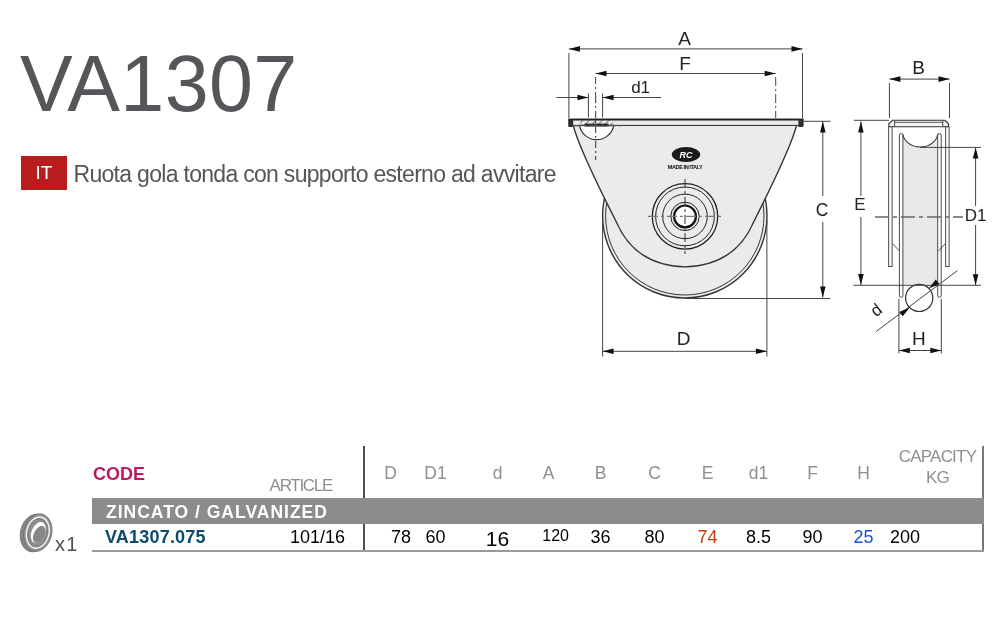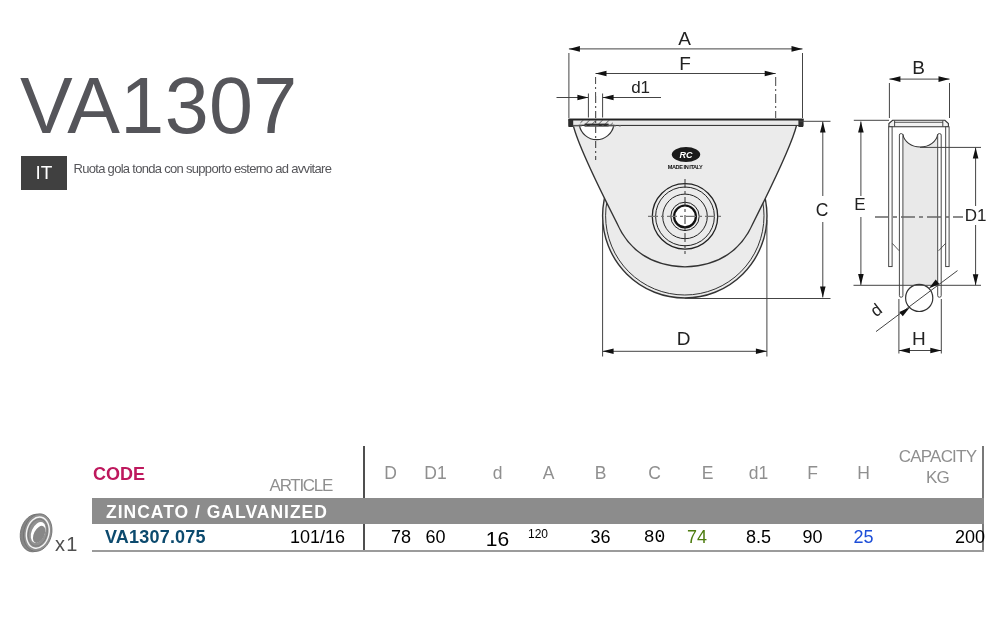--- a/index.html
+++ b/index.html
@@ -2,25 +2,25 @@
 <html><head>
 <meta charset="utf-8">
 <style>
   html,body{margin:0;padding:0;}
   body{width:1005px;height:618px;background:#fff;font-family:"Liberation Sans",sans-serif;overflow:hidden;position:relative;}
   .abs{position:absolute;}
 </style>
 </head>
 <body>
 
-<div class="abs" style="left:20px;top:44px;font-size:79px;color:#55555a;letter-spacing:0.4px;line-height:1;margin-top:22px;">VA1307</div>
-
-<div class="abs" style="left:21px;top:156px;width:46px;height:34px;background:#404040;color:#fff;font-size:19px;text-align:center;line-height:34px;">IT</div>
-
-<div class="abs" style="left:73.5px;top:160.5px;font-size:13px;color:#56565a;letter-spacing:-0.7px;">Ruota gola tonda con supporto esterno ad avvitare</div>
+<div class="abs" style="left:20px;top:44px;font-size:79px;color:#55555a;letter-spacing:0.4px;line-height:1;">VA1307</div>
+
+<div class="abs" style="left:21px;top:156px;width:46px;height:34px;background:#b91c1c;color:#fff;font-size:19px;text-align:center;line-height:34px;">IT</div>
+
+<div class="abs" style="left:73.5px;top:160.5px;font-size:23px;color:#56565a;letter-spacing:-0.7px;">Ruota gola tonda con supporto esterno ad avvitare</div>
 
 <svg class="abs" style="left:0;top:0;" width="1005" height="618" viewBox="0 0 1005 618">
   <defs>
     <pattern id="hatch" width="4.6" height="4.6" patternTransform="rotate(45)" patternUnits="userSpaceOnUse">
       <line x1="0" y1="0" x2="0" y2="4.6" stroke="#333" stroke-width="1.2"></line>
     </pattern>
   </defs>
 
   <circle cx="684.8" cy="215.8" r="82.2" fill="#ebebeb" stroke="#333" stroke-width="1.4"></circle>
 
@@ -200,24 +200,24 @@
 
 <div class="abs" style="left:106px;top:502px;font-size:17.5px;font-weight:bold;color:#fff;letter-spacing:1px;">ZINCATO / GALVANIZED</div>
 
 <div class="abs" style="left:105px;top:527px;font-size:18px;font-weight:bold;color:#0c4a6e;letter-spacing:0.2px;">VA1307.075</div>
 
 <div class="abs" style="left:255px;top:527px;width:90px;text-align:right;font-size:18px;color:#000;">101/16</div>
 
 <div class="abs" style="left:370px;top:527px;width:41px;text-align:right;font-size:18px;color:#000;">78</div>
 <div class="abs" style="left:415px;top:527px;width:41px;text-align:center;font-size:18px;color:#000;">60</div>
 <div class="abs" style="left:477px;top:527px;width:41px;text-align:center;font-size:21px;color:#000;">16</div>
-<div class="abs" style="left:528px;top:527px;width:41px;text-align:left;font-size:12px;color:#000;">120</div>
+<div class="abs" style="left:528px;top:527px;width:41px;text-align:right;font-size:16px;color:#000;">120</div>
 <div class="abs" style="left:580px;top:527px;width:41px;text-align:center;font-size:18px;color:#000;">36</div>
-<div class="abs" style="left:634px;top:527px;width:41px;text-align:center;font-size:18px;color:#000;font-family:Liberation Mono, monospace;">80</div>
-<div class="abs" style="left:687px;top:527px;width:41px;font-size:18px;color:#4d7c0f;">74</div>
+<div class="abs" style="left:634px;top:527px;width:41px;text-align:center;font-size:18px;color:#000;">80</div>
+<div class="abs" style="left:687px;top:527px;width:41px;text-align:center;font-size:18px;color:#c2410c;">74</div>
 <div class="abs" style="left:738px;top:527px;width:41px;text-align:center;font-size:18px;color:#000;">8.5</div>
 <div class="abs" style="left:792px;top:527px;width:41px;text-align:center;font-size:18px;color:#000;">90</div>
 <div class="abs" style="left:843px;top:527px;width:41px;text-align:center;font-size:18px;color:#1d4ed8;">25</div>
-<div class="abs" style="left:890px;top:527px;width:95px;text-align:right;font-size:18px;color:#000;">200</div>
+<div class="abs" style="left:890px;top:527px;width:95px;text-align:left;font-size:18px;color:#000;">200</div>
 
 <div class="abs" style="left:92px;top:549.5px;width:891.5px;height:2px;background:#9b9b9b;"></div>
 
 <div class="abs" style="left:55px;top:533px;font-size:20px;color:#4f4f4f;letter-spacing:1.2px;">x1</div>
 
 </body></html>

